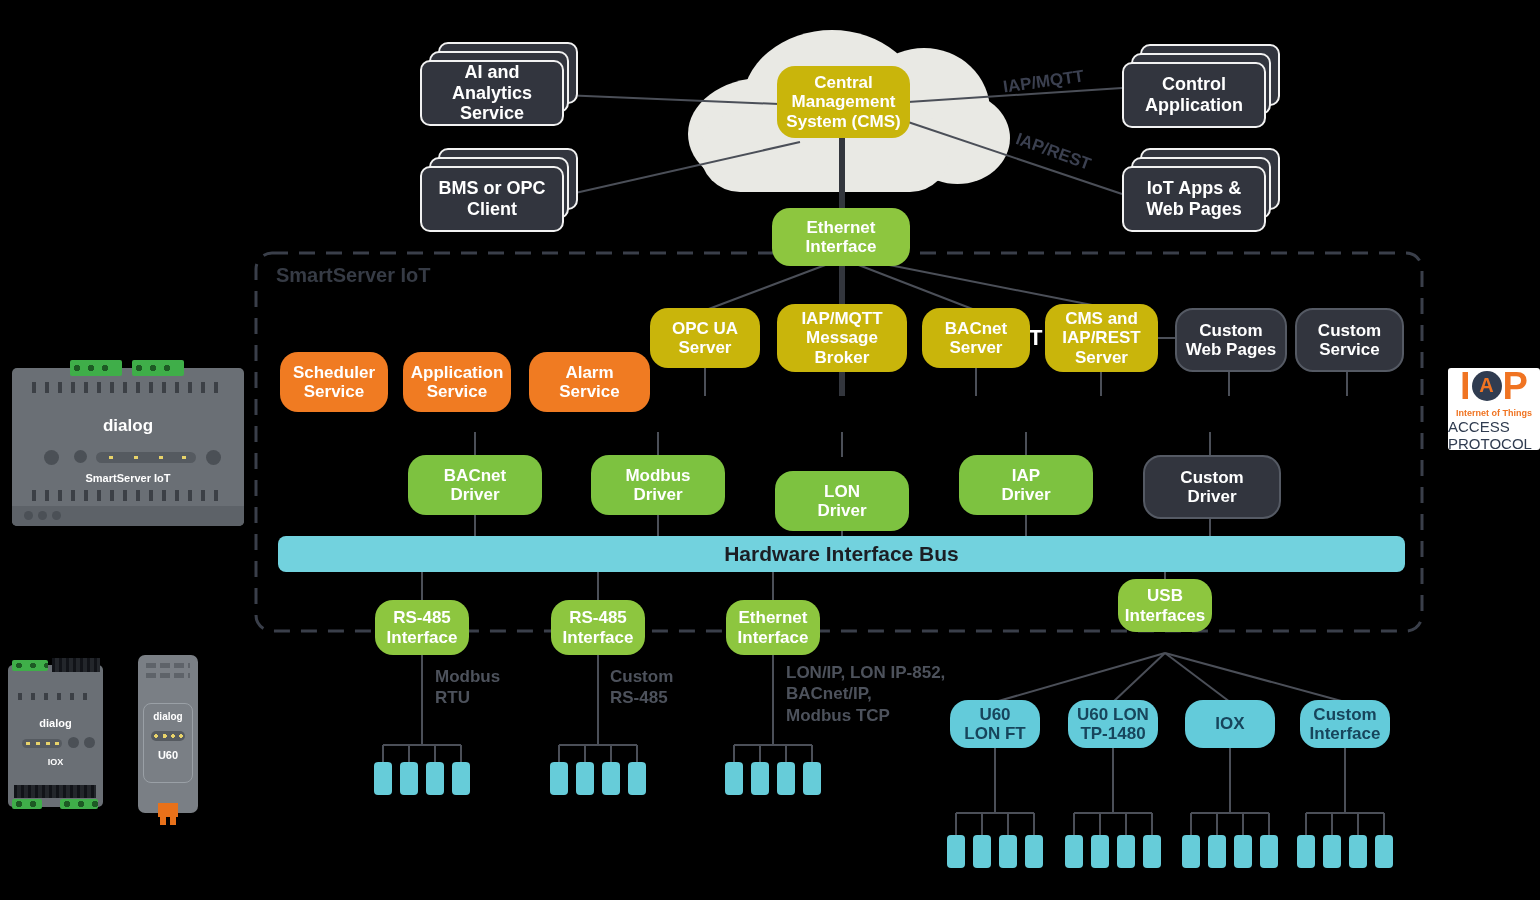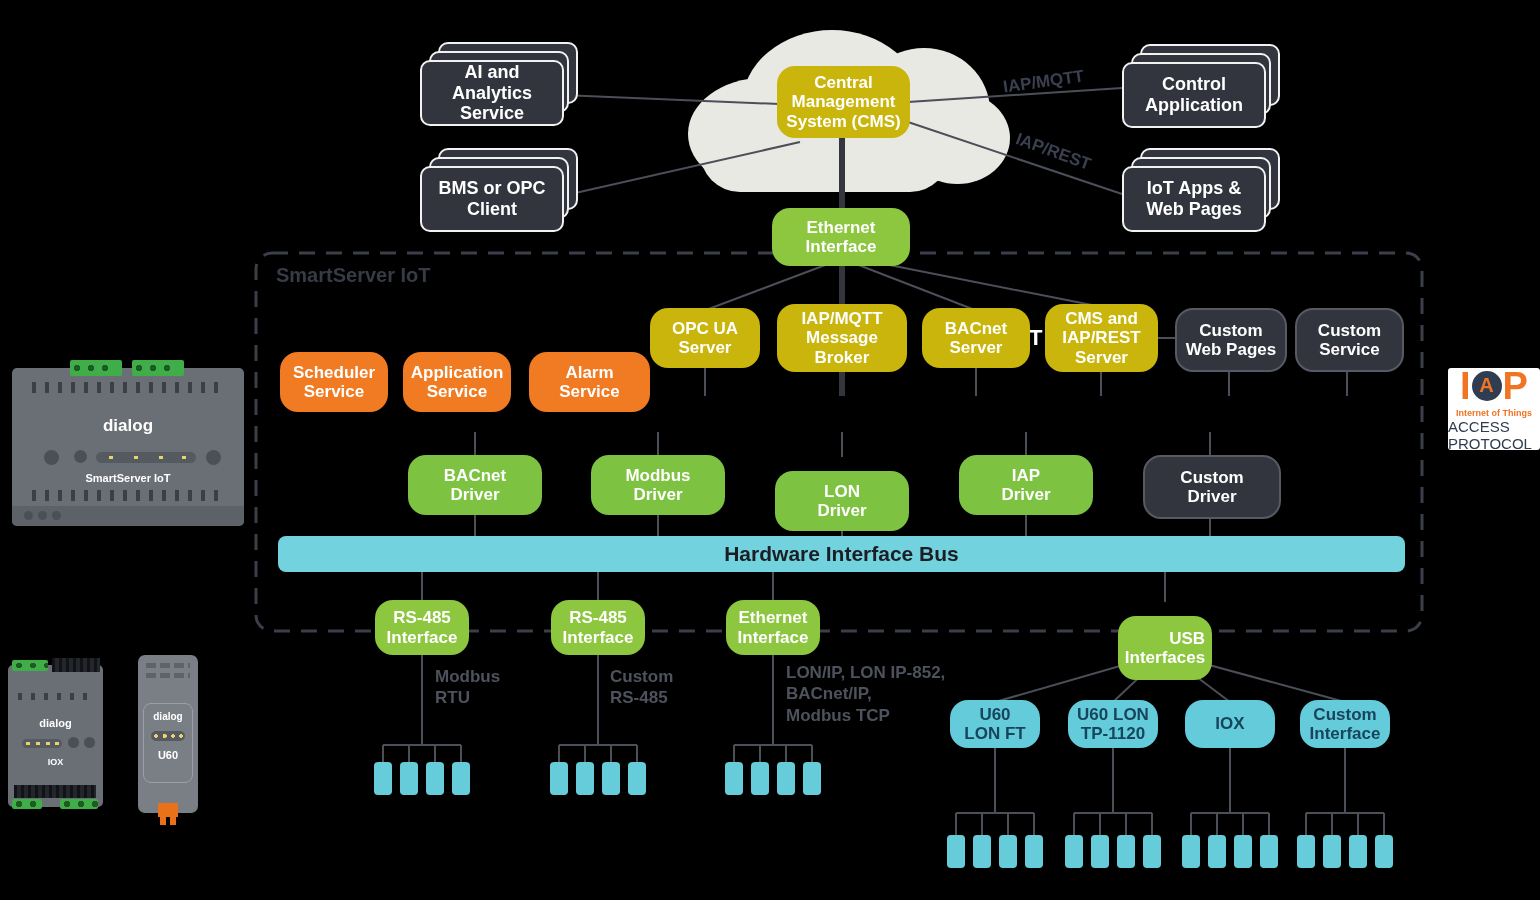--- a/index.html
+++ b/index.html
@@ -241,35 +241,35 @@
 Driver</div>
 
   <div class="bus" style="left:278px;top:536px;width:1127px;height:36px;background:#72d2de;color:#1b1e24;">Hardware Interface Bus</div>
 
   <div class="node green" style="left:375px;top:600px;width:94px;height:55px;">RS-485
 Interface</div>
   <div class="node green" style="left:551px;top:600px;width:94px;height:55px;">RS-485
 Interface</div>
   <div class="node green" style="left:726px;top:600px;width:94px;height:55px;">Ethernet
 Interface</div>
-  <div class="node green" style="left:1118px;top:616px;width:94px;height:64px;text-align:right;">USB
+  <div class="node green" style="left:1118px;top:579px;width:94px;height:53px;">USB
 Interfaces</div>
 
   <div class="port-label" style="left:435px;top:666px;">Modbus
 RTU</div>
   <div class="port-label" style="left:610px;top:666px;">Custom
 RS-485</div>
   <div class="port-label" style="left:786px;top:662px;">LON/IP, LON IP-852,
 BACnet/IP,
 Modbus TCP</div>
 
   <div class="node cyanbox" style="left:950px;top:700px;width:90px;height:48px;">U60
 LON FT</div>
   <div class="node cyanbox" style="left:1068px;top:700px;width:90px;height:48px;">U60 LON
-TP-1120</div>
+TP-1480</div>
   <div class="node cyanbox" style="left:1185px;top:700px;width:90px;height:48px;">IOX</div>
   <div class="node cyanbox" style="left:1300px;top:700px;width:90px;height:48px;">Custom
 Interface</div>
 
   <div>
     <div class="port-rect" style="left:374px;top:762px;"></div>
     <div class="port-rect" style="left:400px;top:762px;"></div>
     <div class="port-rect" style="left:426px;top:762px;"></div>
     <div class="port-rect" style="left:452px;top:762px;"></div>
   </div>

